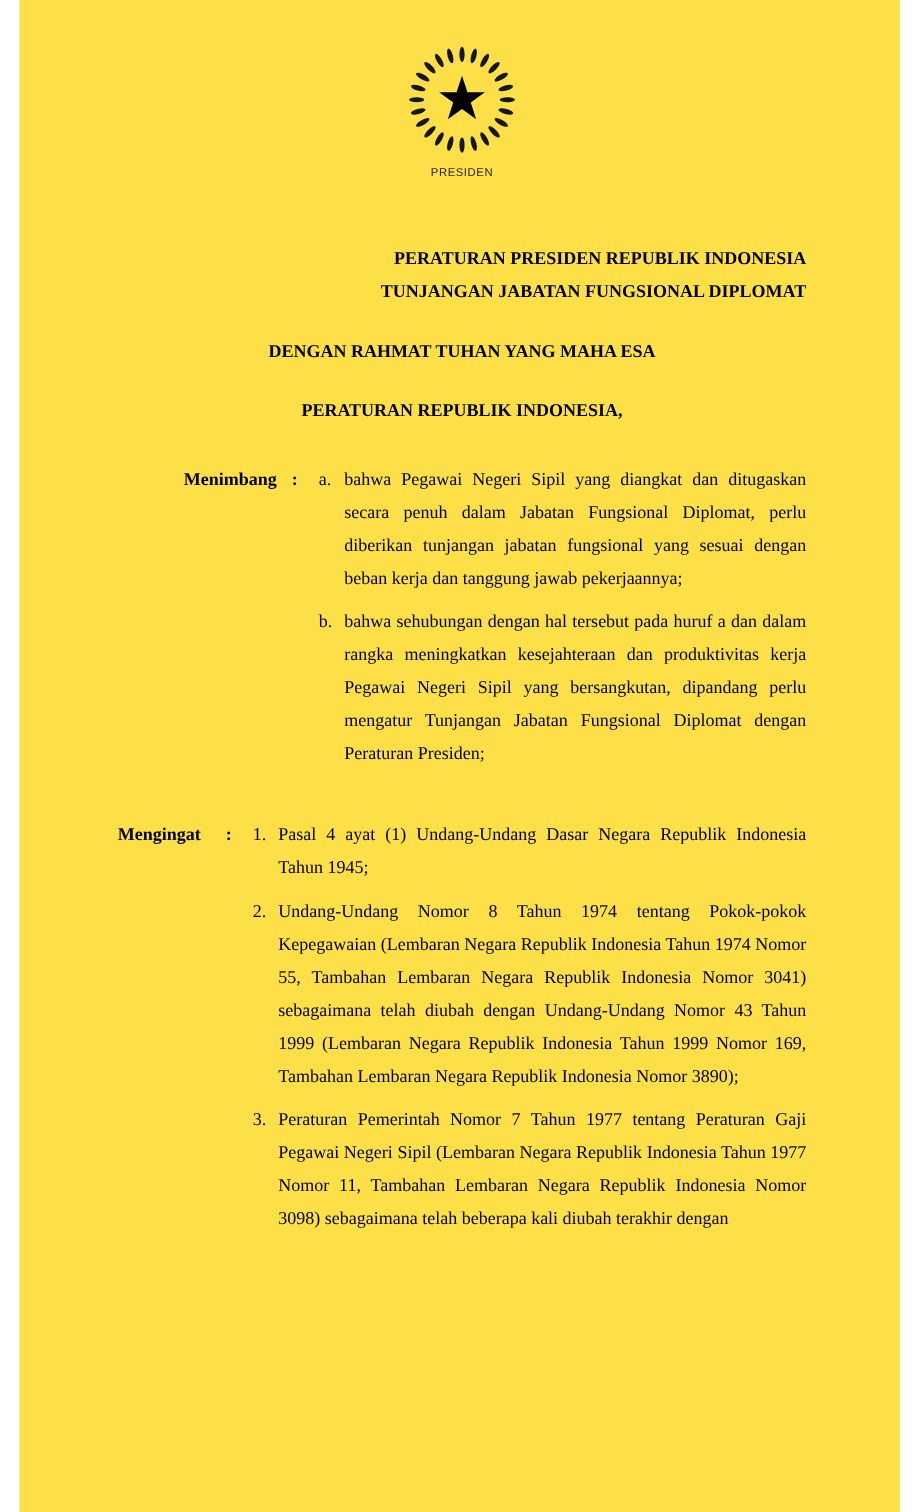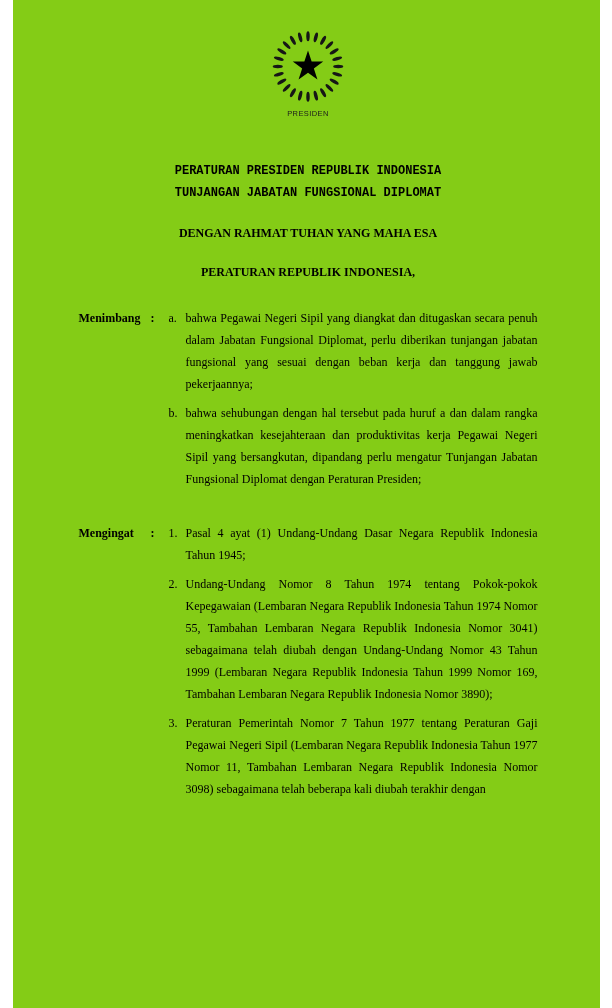--- a/index.html
+++ b/index.html
@@ -1,41 +1,40 @@
 <!DOCTYPE html>
 <html><head>
 <meta charset="utf-8">
 <style>
   html, body { margin: 0; padding: 0; background: #ffffff; }
   .page {
     width: 587px;
     min-height: 1008px;
     box-sizing: border-box;
     margin: 0 auto;
-    background: #84cc16;
+    background: #fde047;
     padding: 28px 62px 40px 66px;
     font-family: "Liberation Serif", serif;
     color: #000;
   }
   .emblem-wrap { text-align: center; }
   .seal-svg { display: inline-block; }
   .org-line {
     font-family: "Liberation Sans", sans-serif;
     font-size: 7.5px;
     letter-spacing: 0.4px;
     line-height: 1.4;
     color: #1c1c1c;
   }
   .title-block {
     margin-top: 40px;
-    text-align: center;
+    text-align: right;
     font-weight: bold;
     font-size: 12px;
     line-height: 22px;
-    font-family: Liberation Mono, monospace;
   }
   .invocation {
     margin-top: 18px;
     text-align: center;
     font-weight: bold;
     font-size: 12px;
     line-height: 22px;
   }
   .authority {
     margin-top: 17px;
@@ -44,21 +43,21 @@
     font-size: 12px;
     line-height: 22px;
   }
   .section {
     display: grid;
     grid-template-columns: 76px 1fr;
     column-gap: 14px;
     font-size: 12px;
     line-height: 22px;
   }
-  .section-menimbang { margin-top: 24px; }
+  .section-menimbang { margin-top: 24px; margin-left: 44px; }
   .section-mengingat { margin-top: 32px; }
   .section-label {
     display: flex;
     justify-content: space-between;
     font-weight: bold;
     align-items: flex-start;
   }
   .items { display: flex; flex-direction: column; gap: 7px; }
   .item { display: grid; grid-template-columns: 17px 1fr; }
   .item-marker { text-align: left; }

